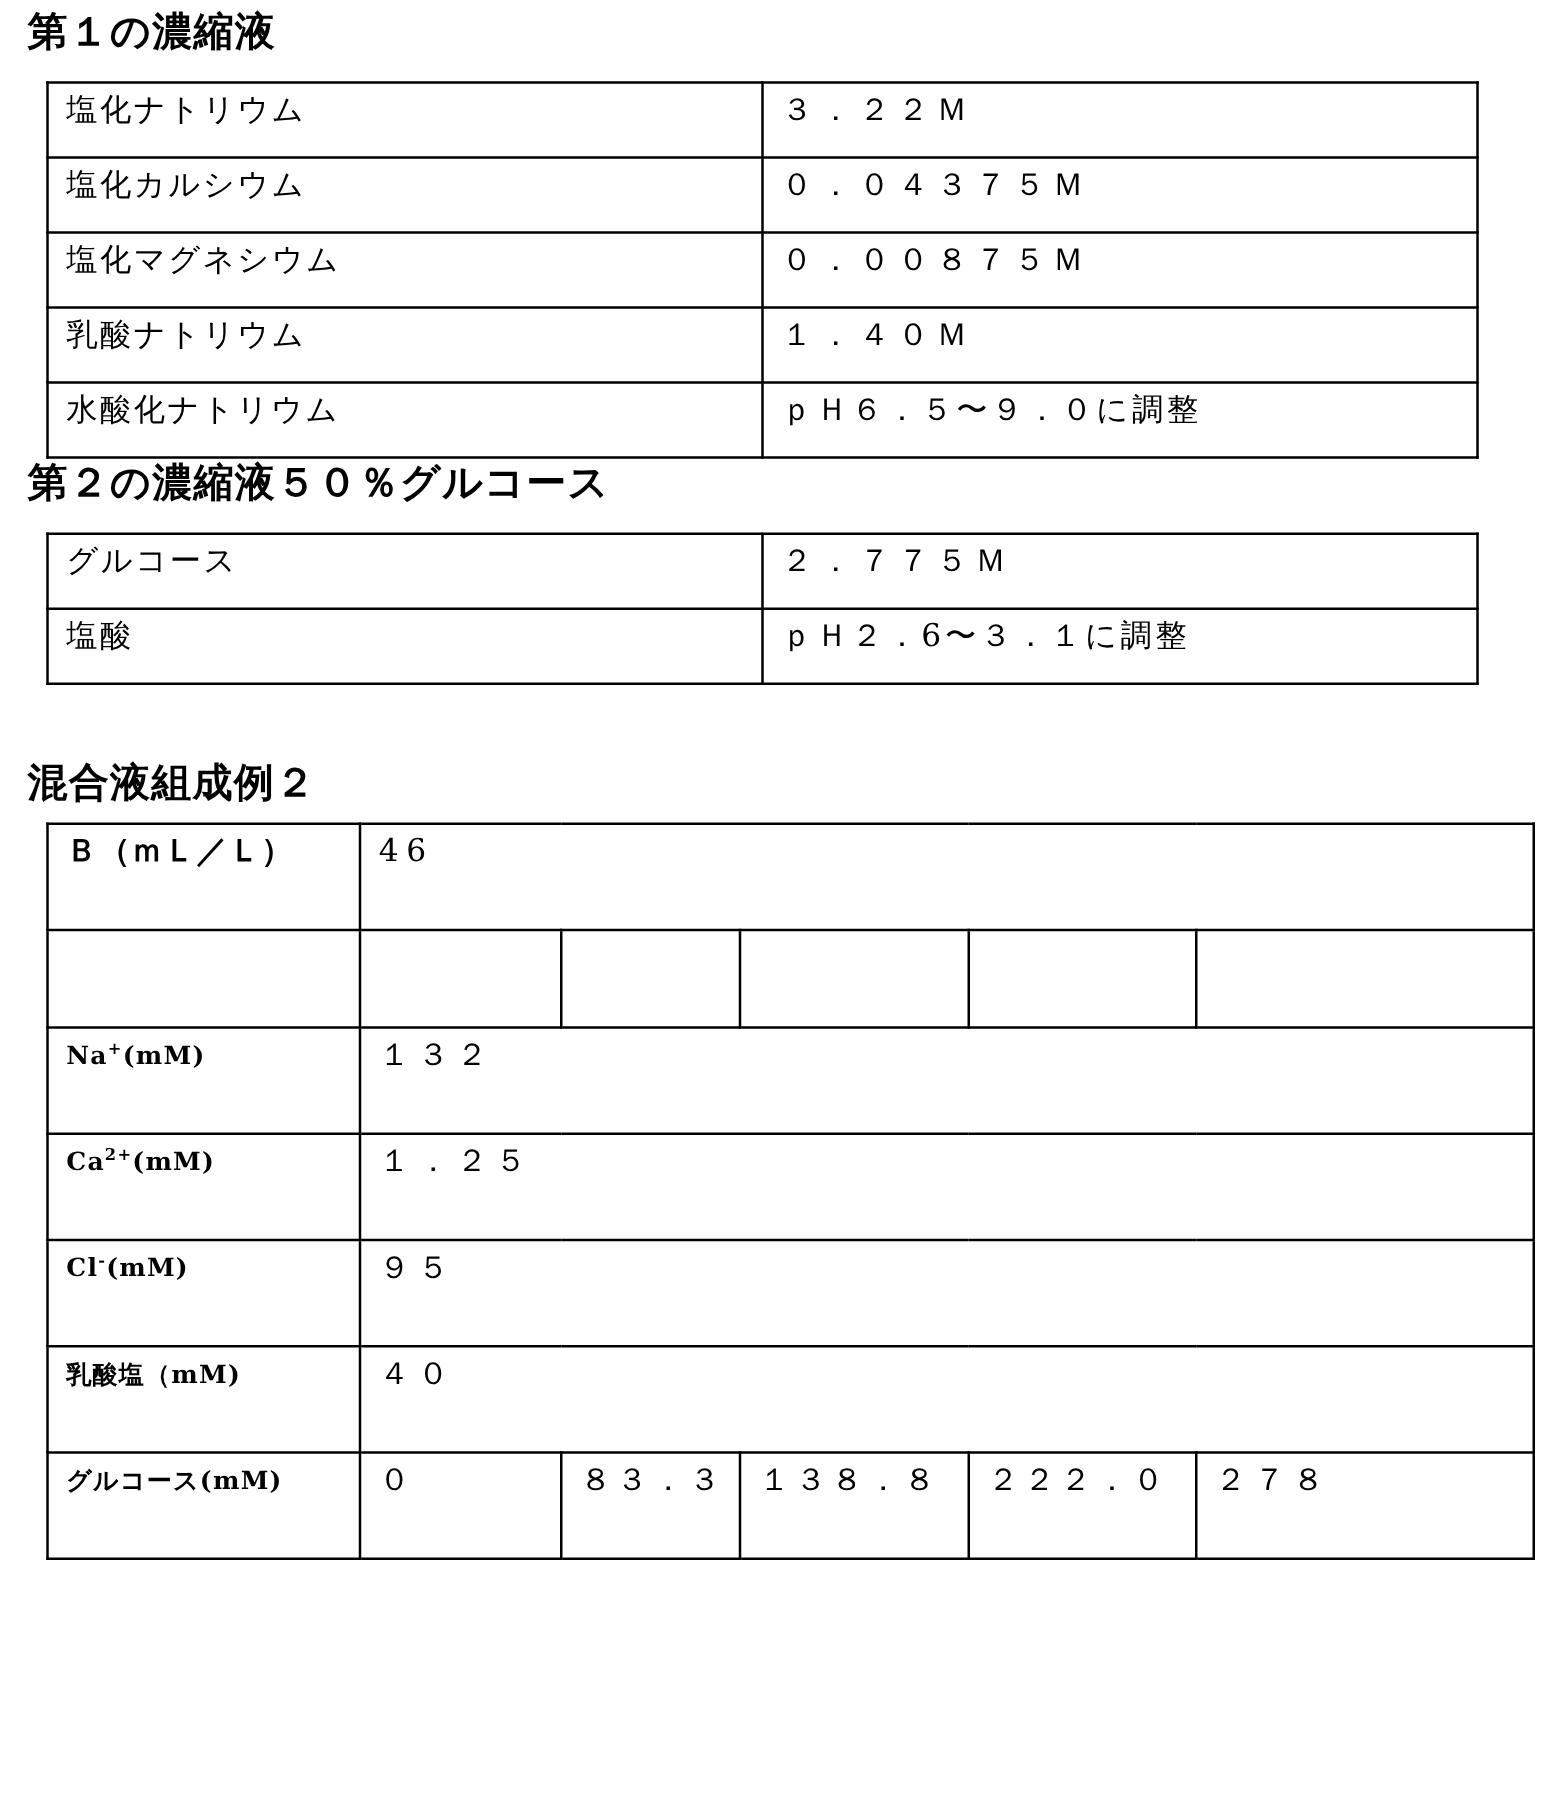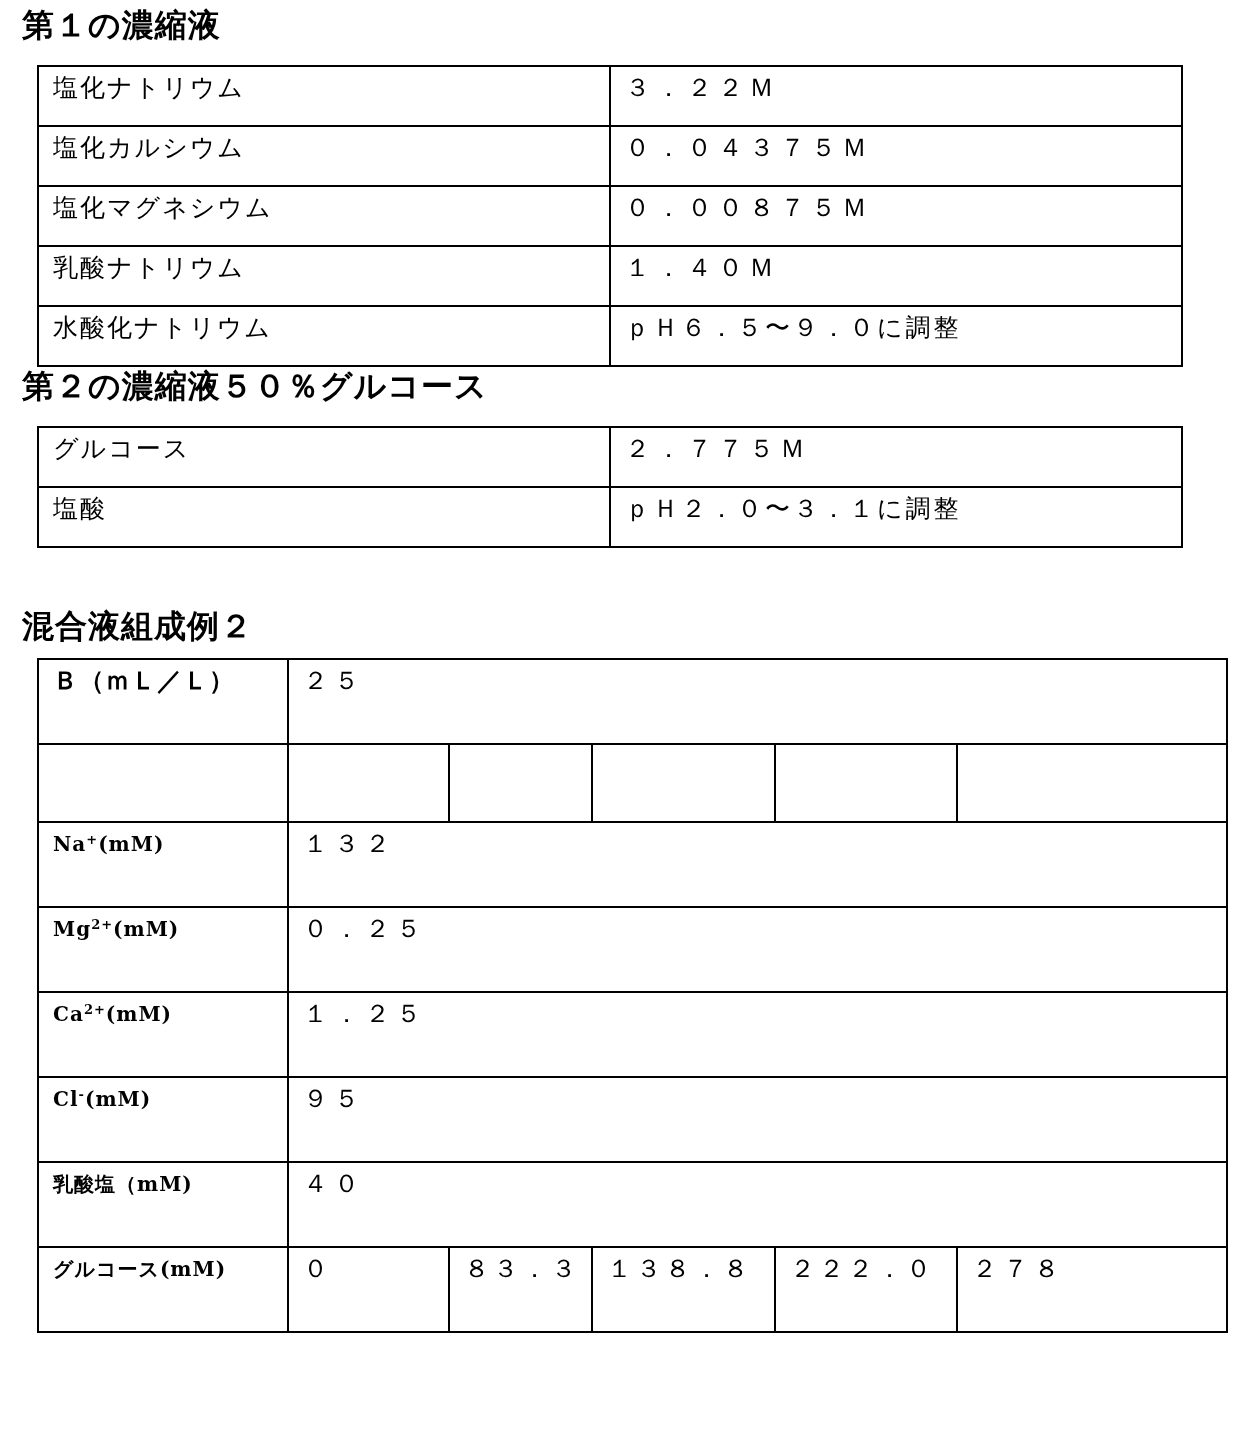--- a/index.html
+++ b/index.html
@@ -63,56 +63,52 @@
       <col style="width:572px">
       <col style="width:572px">
     </colgroup>
   <tbody>
       <tr>
     <td class="label">グルコース</td>
     <td>２．７７５Ｍ</td>
   </tr>
   <tr>
     <td class="label">塩酸</td>
-    <td style="letter-spacing:3px">ｐＨ２．０〜３．１に調整</td>
+    <td style="letter-spacing:3px">ｐＨ２．6〜３．１に調整</td>
   </tr>
 </tbody>
   </table>
 
 <div class="heading" style="top:611px;">混合液組成例２</div>
 
 <table id="t3">
   <colgroup>
     <col style="width:250px">
       <col style="width:161px">
       <col style="width:143px">
     <col style="width:183px">
       <col style="width:182px">
       <col style="width:270px">
   </colgroup>
   <tbody>
   <tr class="r85">
     <td class="bold">Ｂ（ｍＬ／Ｌ）</td>
-    <td colspan="5">２５</td>
+    <td colspan="5">46</td>
   </tr>
   <tr class="r78">
     <td></td>
     <td></td>
     <td></td>
     <td></td>
     <td></td>
     <td></td>
   </tr>
   <tr class="r85">
     <td class="bold small"><span>Na</span><sup>+</sup><span>(mM)</span></td>
     <td colspan="5">１３２</td>
-  </tr>
-  <tr class="r85">
-    <td class="bold small"><span>Mg</span><sup>2+</sup><span>(mM)</span></td>
-    <td colspan="5">０．２５</td>
   </tr>
   <tr class="r85">
     <td class="bold small"><span>Ca</span><sup>2+</sup><span>(mM)</span></td>
     <td colspan="5">１．２５</td>
   </tr>
   <tr class="r85">
     <td class="bold small"><span>Cl</span><sup>-</sup><span>(mM)</span></td>
     <td colspan="5">９５</td>
   </tr>
   <tr class="r85">

